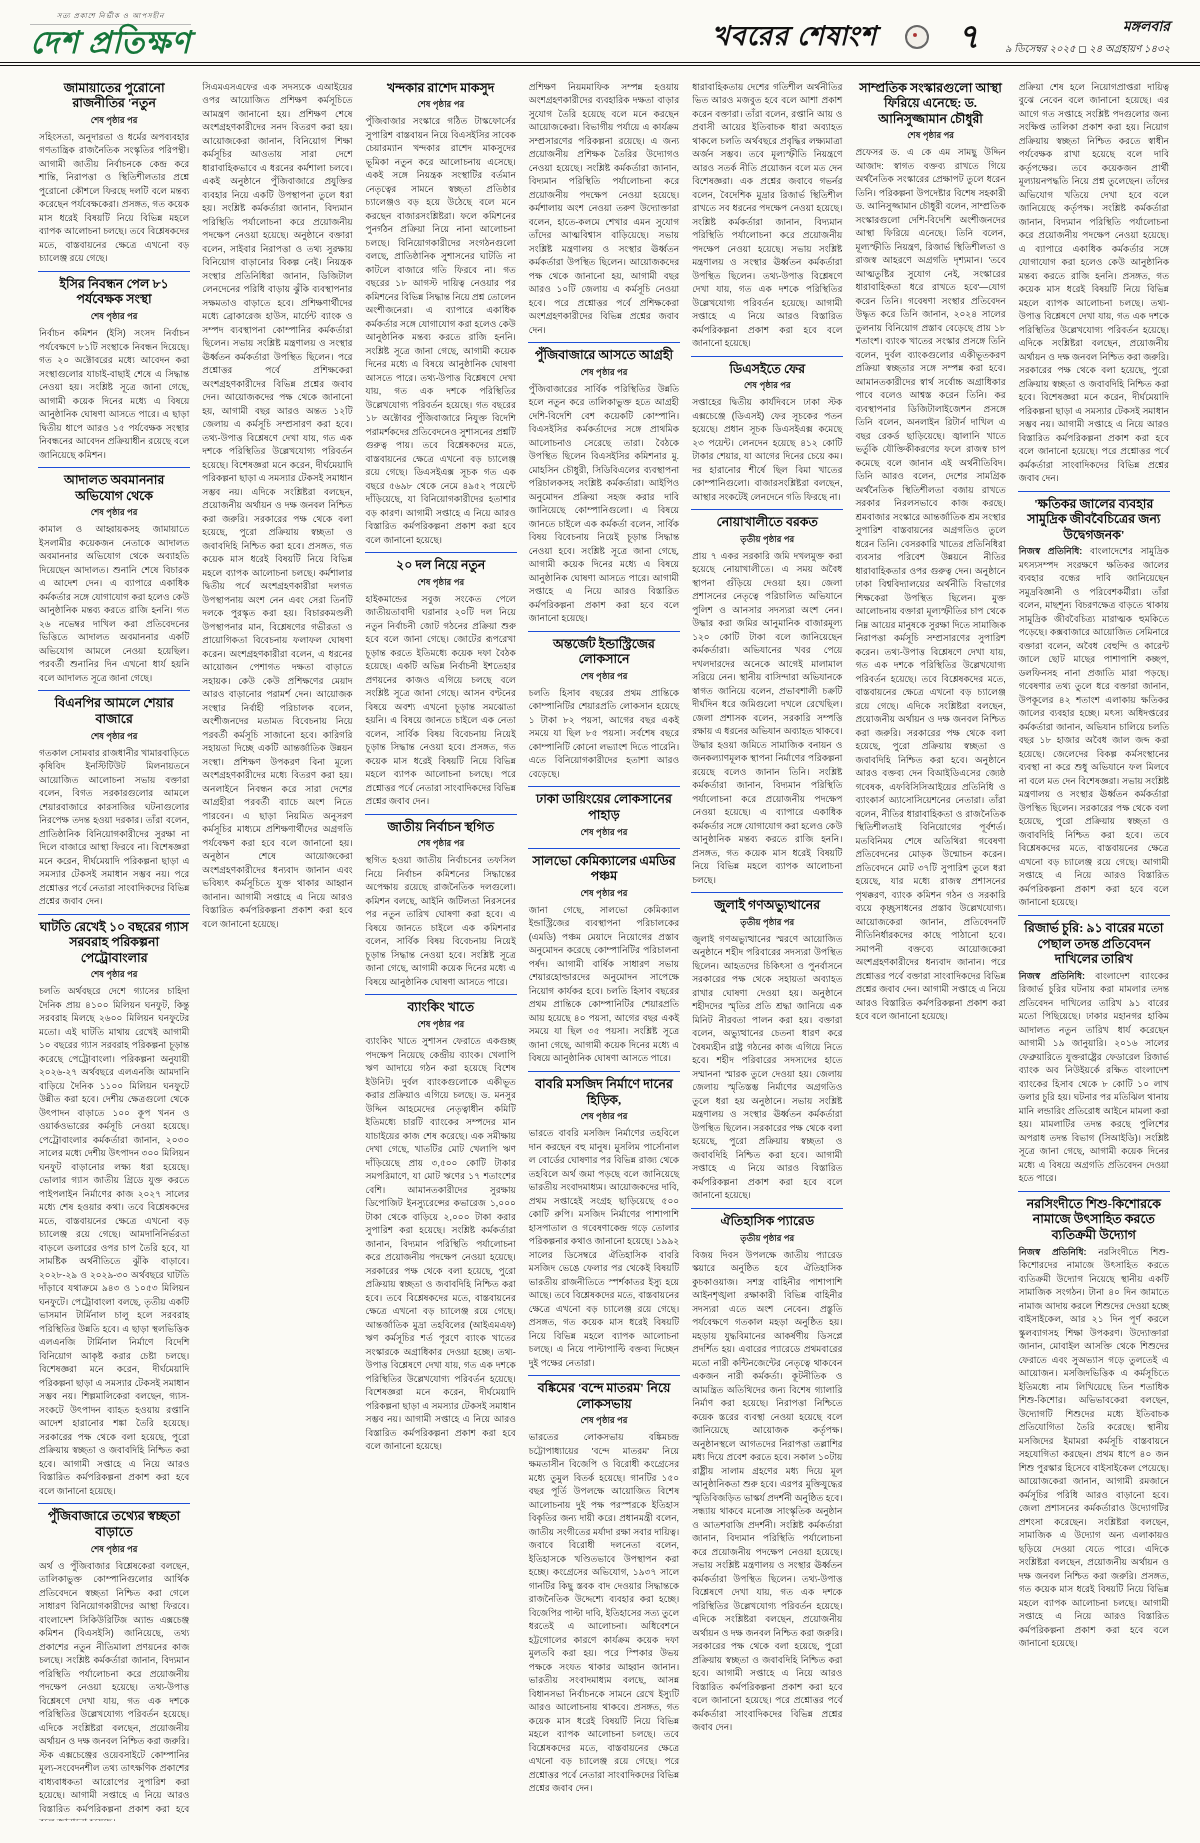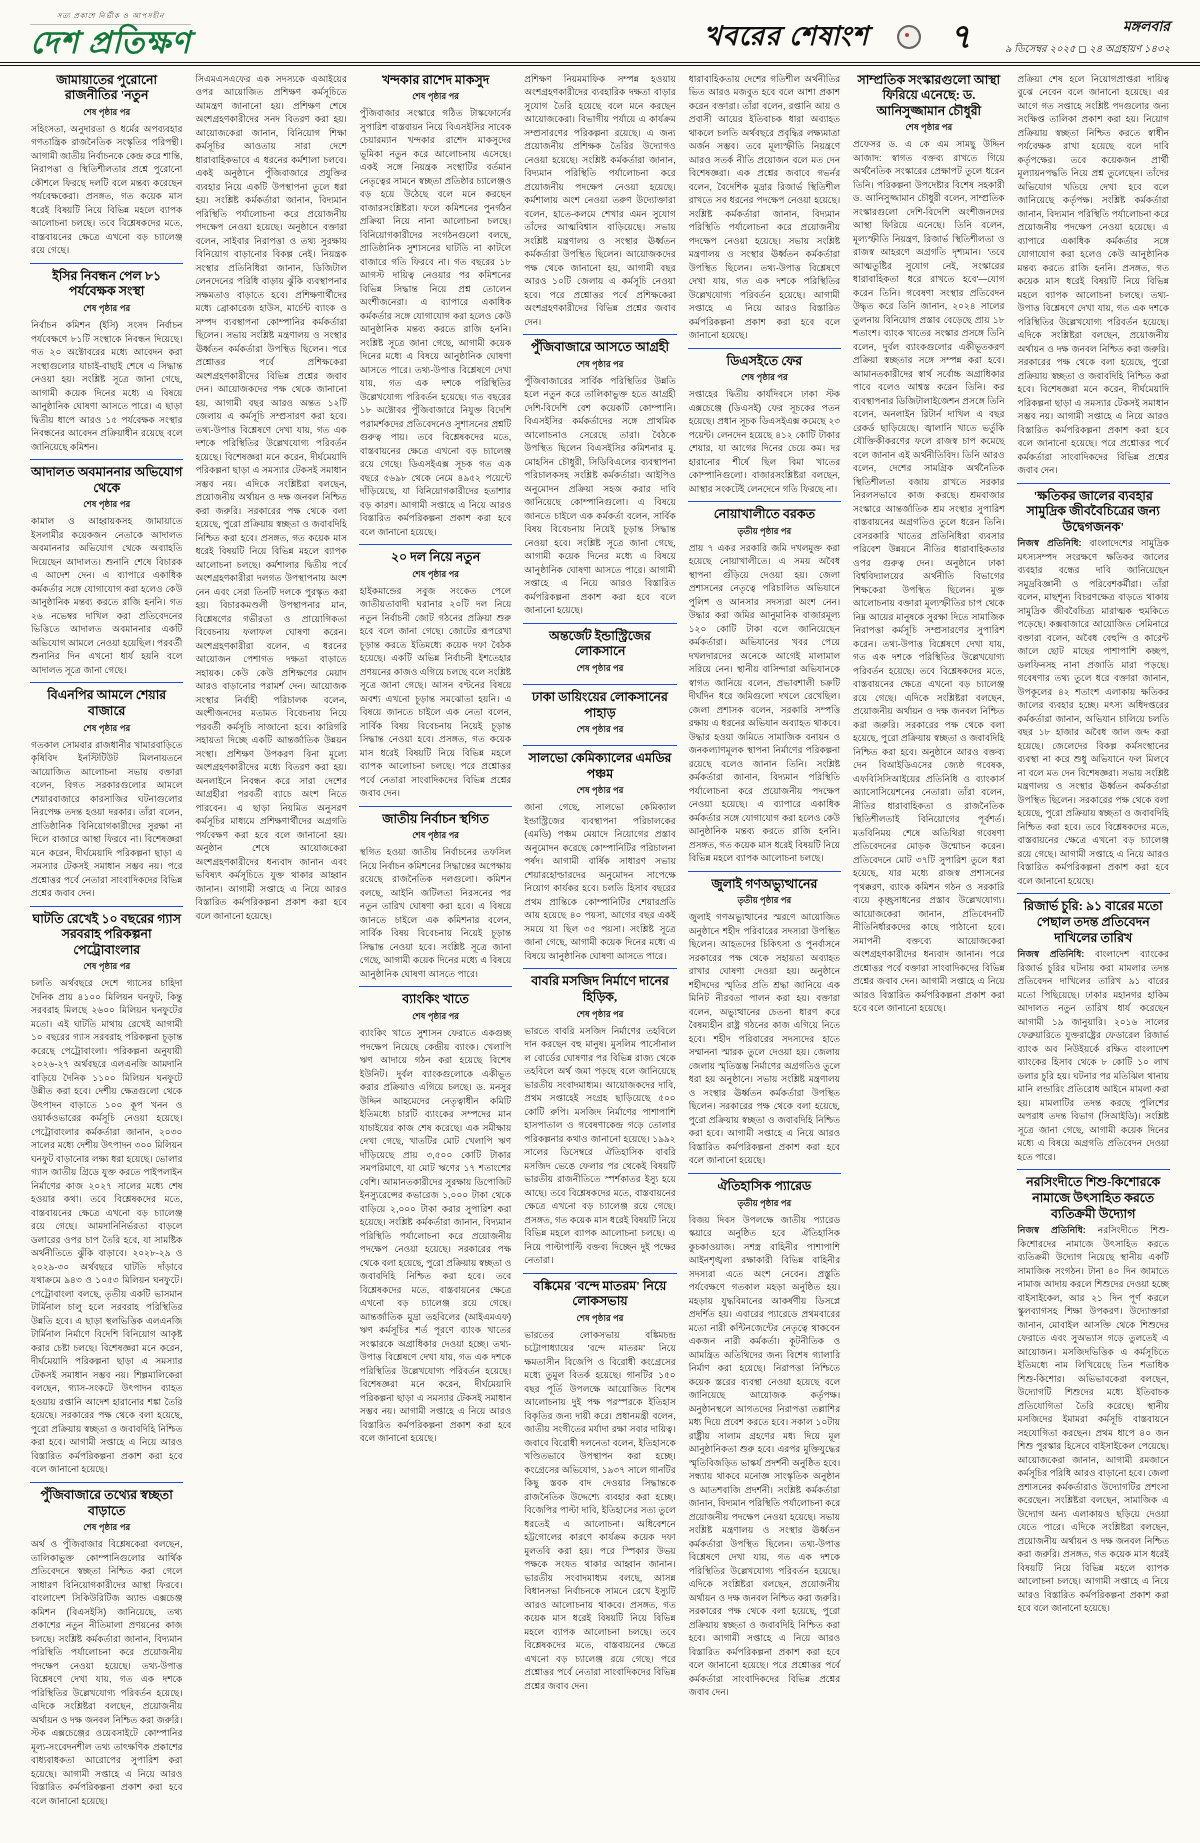--- a/index.html
+++ b/index.html
@@ -41,26 +41,26 @@
   .emblem::after{
     content:"";position:absolute;left:6px;top:6px;width:4px;height:4px;
     border-radius:50%;background:#a33;
   }
   .page-number{
     font-size:34px;font-weight:800;color:#111;line-height:1;
     font-family:"Liberation Serif","DejaVu Serif",serif;
   }
   .date-block{margin-left:26px;text-align:right;padding-bottom:2px;}
   .day{font-size:14px;font-weight:700;color:#111;}
-  .date-line{font-size:10px;color:#222;margin-top:2px;margin-left:8px;}
+  .date-line{font-size:10px;color:#222;margin-top:2px;}
   
   .columns{
     display:flex;gap:11px;
-    padding:7px 30px 8px 30px;
-    height:1740px;overflow:hidden;
+    padding:7px 30px 8px 38px;
+    height:1740px;overflow:hidden;margin-top:8px;
   }
   .col{
     flex:1 1 0;min-width:0;overflow:hidden;
     display:flex;flex-direction:column;
   }
   .article{padding:0 1px;}
   .article + .article{
     border-top:1px solid #1d4ed8;
     margin-top:5px;padding-top:5px;
   }
@@ -163,20 +163,21 @@
         <p class="body">প্রশিক্ষণ নিয়মমাফিক সম্পন্ন হওয়ায় অংশগ্রহণকারীদের ব্যবহারিক দক্ষতা বাড়ার সুযোগ তৈরি হয়েছে বলে মনে করছেন আয়োজকেরা। বিভাগীয় পর্যায়ে এ কার্যক্রম সম্প্রসারণের পরিকল্পনা রয়েছে। এ জন্য প্রয়োজনীয় প্রশিক্ষক তৈরির উদ্যোগও নেওয়া হয়েছে। সংশ্লিষ্ট কর্মকর্তারা জানান, বিদ্যমান পরিস্থিতি পর্যালোচনা করে প্রয়োজনীয় পদক্ষেপ নেওয়া হয়েছে। কর্মশালায় অংশ নেওয়া তরুণ উদ্যোক্তারা বলেন, হাতে-কলমে শেখার এমন সুযোগ তাঁদের আত্মবিশ্বাস বাড়িয়েছে। সভায় সংশ্লিষ্ট মন্ত্রণালয় ও সংস্থার ঊর্ধ্বতন কর্মকর্তারা উপস্থিত ছিলেন। আয়োজকদের পক্ষ থেকে জানানো হয়, আগামী বছর আরও ১০টি জেলায় এ কর্মসূচি নেওয়া হবে। পরে প্রশ্নোত্তর পর্বে প্রশিক্ষকেরা অংশগ্রহণকারীদের বিভিন্ন প্রশ্নের জবাব দেন।</p>
       </article>
       <article class="article">
         <h3 class="headline">পুঁজিবাজারে আসতে আগ্রহী</h3>
         <div class="marker">শেষ পৃষ্ঠার পর</div>
         <p class="body">পুঁজিবাজারের সার্বিক পরিস্থিতির উন্নতি হলে নতুন করে তালিকাভুক্ত হতে আগ্রহী দেশি-বিদেশি বেশ কয়েকটি কোম্পানি। বিএসইসির কর্মকর্তাদের সঙ্গে প্রাথমিক আলোচনাও সেরেছে তারা। বৈঠকে উপস্থিত ছিলেন বিএসইসির কমিশনার মু. মোহসিন চৌধুরী, সিডিবিএলের ব্যবস্থাপনা পরিচালকসহ সংশ্লিষ্ট কর্মকর্তারা। আইপিও অনুমোদন প্রক্রিয়া সহজ করার দাবি জানিয়েছে কোম্পানিগুলো। এ বিষয়ে জানতে চাইলে এক কর্মকর্তা বলেন, সার্বিক বিষয় বিবেচনায় নিয়েই চূড়ান্ত সিদ্ধান্ত নেওয়া হবে। সংশ্লিষ্ট সূত্রে জানা গেছে, আগামী কয়েক দিনের মধ্যে এ বিষয়ে আনুষ্ঠানিক ঘোষণা আসতে পারে। আগামী সপ্তাহে এ নিয়ে আরও বিস্তারিত কর্মপরিকল্পনা প্রকাশ করা হবে বলে জানানো হয়েছে।</p>
       </article>
       <article class="article">
         <h3 class="headline">অন্তর্জেট ইন্ডাস্ট্রিজের লোকসানে</h3>
         <div class="marker">শেষ পৃষ্ঠার পর</div>
+        <p class="body">চলতি হিসাব বছরের প্রথম প্রান্তিকে কোম্পানিটির শেয়ারপ্রতি লোকসান হয়েছে ১ টাকা ৮২ পয়সা, আগের বছর একই সময়ে যা ছিল ৮৫ পয়সা। সর্বশেষ বছরে কোম্পানিটি কোনো লভ্যাংশ দিতে পারেনি। এতে বিনিয়োগকারীদের হতাশা আরও বেড়েছে।</p>
       </article>
       <article class="article">
         <h3 class="headline">ঢাকা ডায়িংয়ের লোকসানের পাহাড়</h3>
         <div class="marker">শেষ পৃষ্ঠার পর</div>
       </article>
       <article class="article">
         <h3 class="headline">সালভো কেমিক্যালের এমডির পঞ্চম</h3>
         <div class="marker">শেষ পৃষ্ঠার পর</div>
         <p class="body">জানা গেছে, সালভো কেমিক্যাল ইন্ডাস্ট্রিজের ব্যবস্থাপনা পরিচালকের (এমডি) পঞ্চম মেয়াদে নিয়োগের প্রস্তাব অনুমোদন করেছে কোম্পানিটির পরিচালনা পর্ষদ। আগামী বার্ষিক সাধারণ সভায় শেয়ারহোল্ডারদের অনুমোদন সাপেক্ষে নিয়োগ কার্যকর হবে। চলতি হিসাব বছরের প্রথম প্রান্তিকে কোম্পানিটির শেয়ারপ্রতি আয় হয়েছে ৪০ পয়সা, আগের বছর একই সময়ে যা ছিল ৩৫ পয়সা। সংশ্লিষ্ট সূত্রে জানা গেছে, আগামী কয়েক দিনের মধ্যে এ বিষয়ে আনুষ্ঠানিক ঘোষণা আসতে পারে।</p>
       </article>

